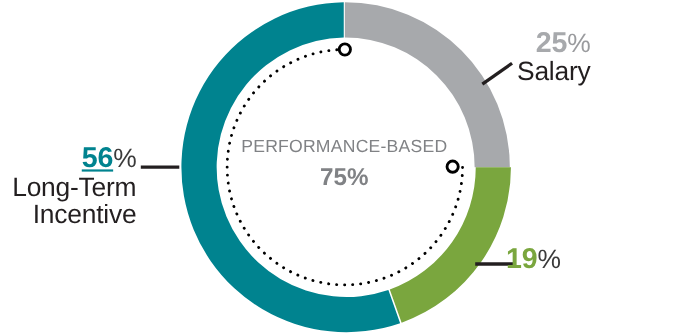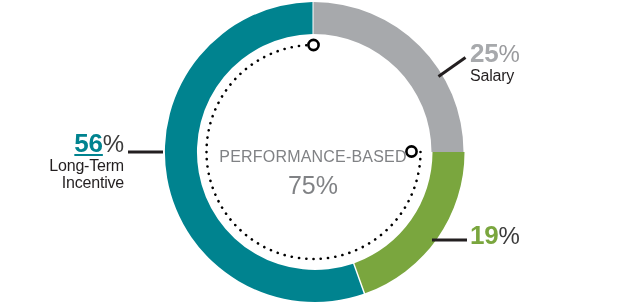--- a/index.html
+++ b/index.html
@@ -39,38 +39,38 @@
   }
   .callout .pct-value {
     font-weight: bold;
   }
   .callout .pct-sign {
     font-weight: normal;
     color: #3b3b3b;
     font-size: 24px;
   }
   .callout .name-line {
-    font-size: 16px;
+    font-size: 24px;
     color: #231f20;
     white-space: nowrap;
     letter-spacing: -0.2px;
   }
 
   
   #callout-salary {
     left: 470px;
-    top: 40px;
-    text-align: left;
+    top: 25px;
+    text-align: right;
   }
   #callout-salary .pct-value { color: #a7a9ac; }
   #callout-salary .pct-sign  { color: #9a9b9e; }
 
   
   #callout-annual-bonus {
-    left: 470px;
+    left: 460px;
     top: 222px;
     text-align: center;
   }
   #callout-annual-bonus .pct-value { color: #7aa63e; }
 
   
   #callout-lti {
     right: 503px;
     top: 130px;
     text-align: right;
@@ -80,30 +80,30 @@
 
   
   #center-text {
     position: absolute;
     left: 193px;
     top: 125px;
     width: 240px;
     text-align: center;
     color: #808285;
     pointer-events: none;
-    margin-top: 23px;
   }
   #center-text .center-title {
     font-size: 16px;
     letter-spacing: 0.2px;
     white-space: nowrap;
   }
   #center-text .center-value {
-    font-size: 25px;
+    font-size: 22px;
     margin-top: 5px;
+    font-weight: bold;
   }
 </style>
 </head>
 <body>
 
 <div id="chart-root">
 
   <svg id="donut-svg" viewBox="0 0 627 303">
 
     <path fill="#a7a9ac" d="M 313.5 2

